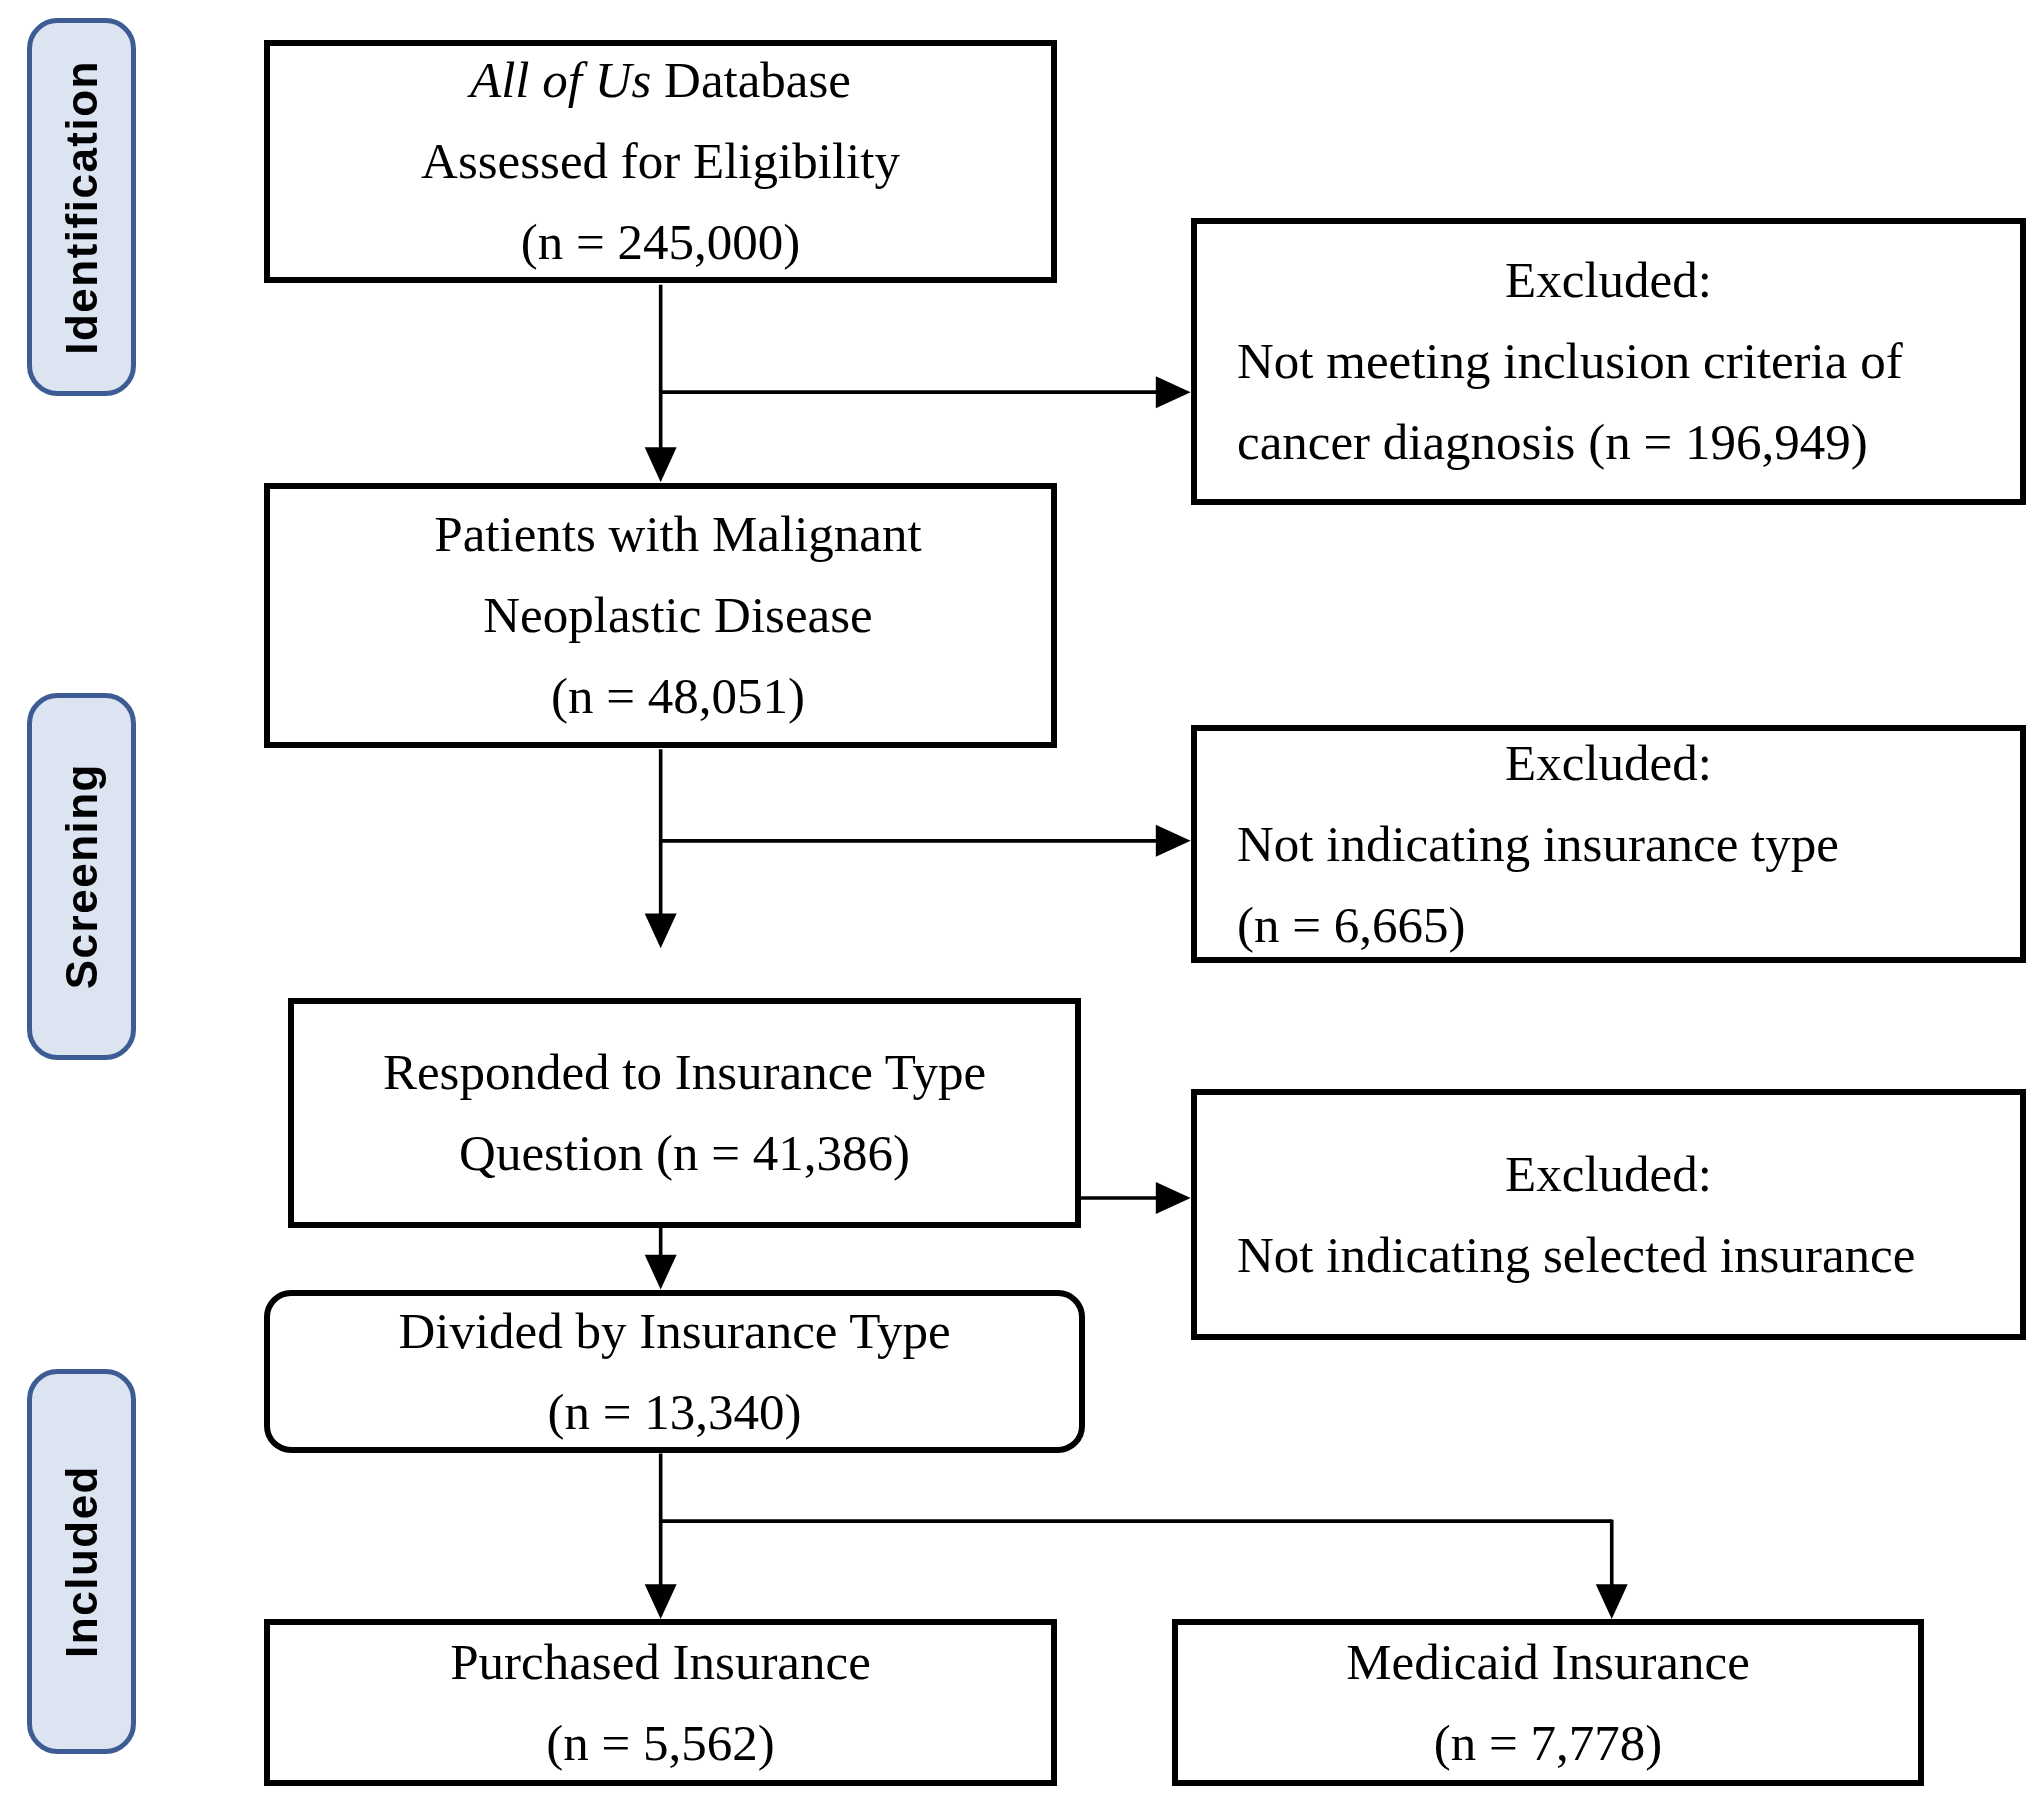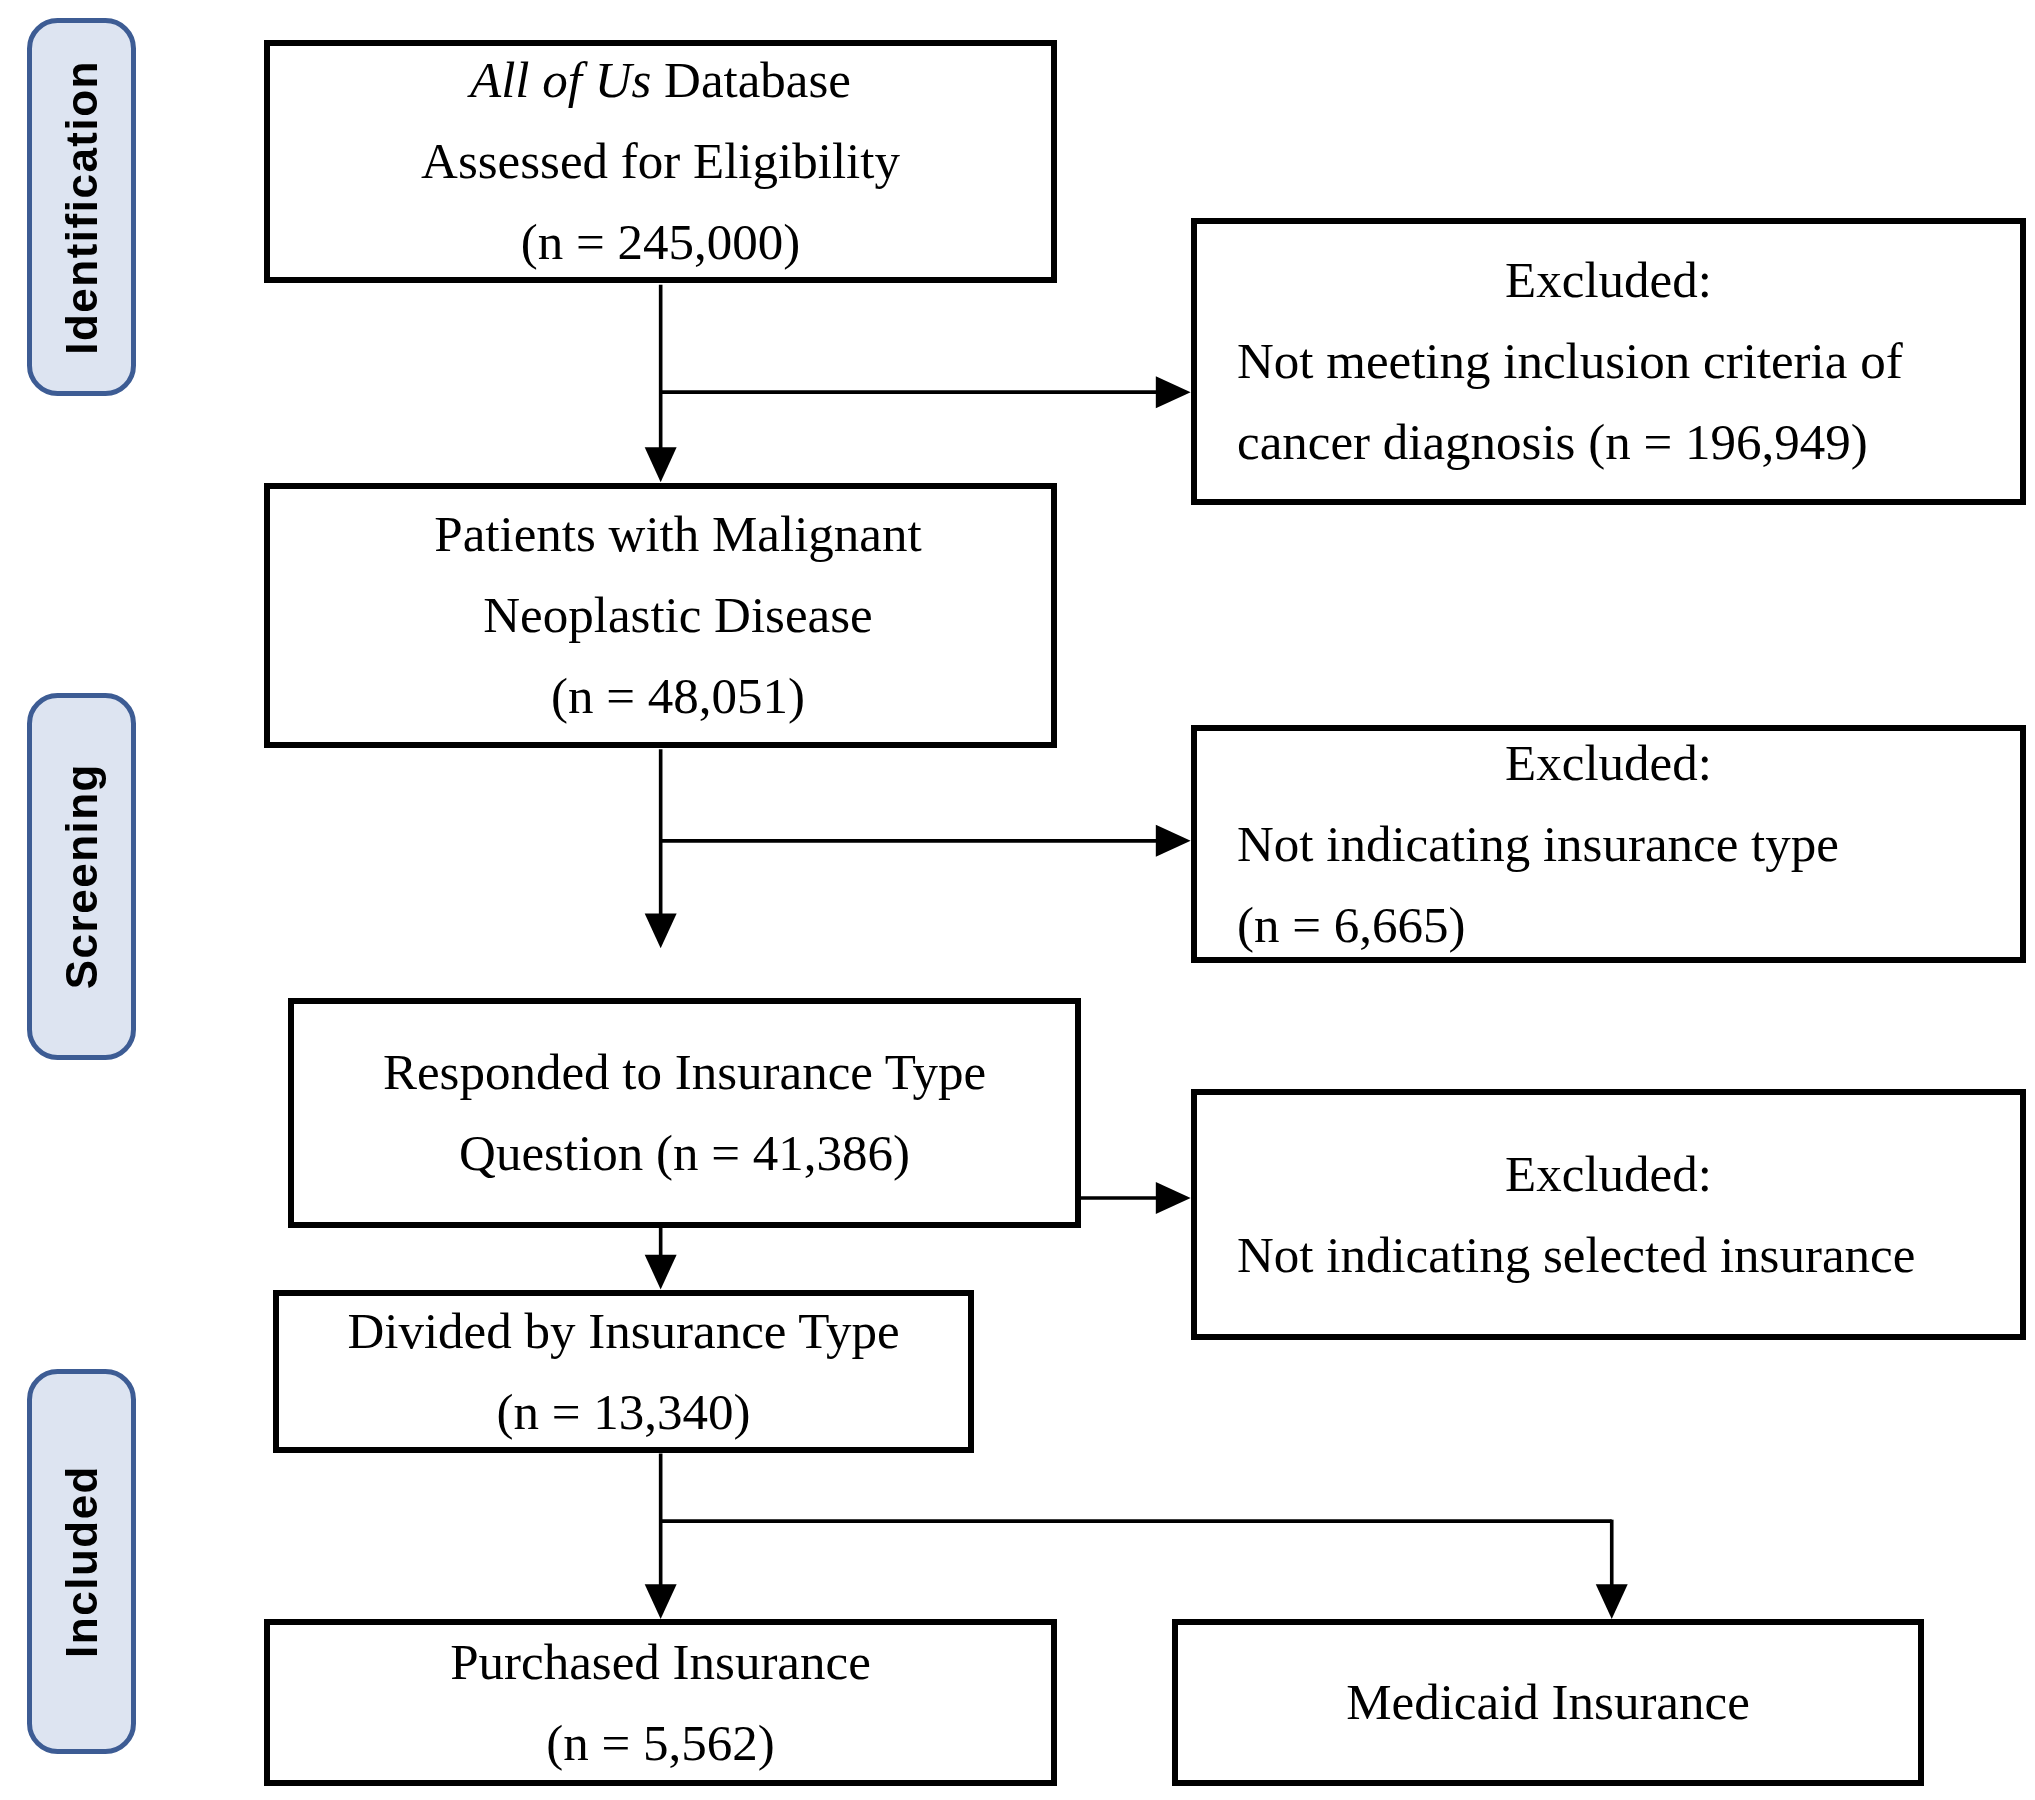--- a/index.html
+++ b/index.html
@@ -133,21 +133,21 @@
     <div class="line">Patients with Malignant</div>
     <div class="line">Neoplastic Disease</div>
     <div class="line">(n = 48,051)</div>
   </div>
 
   <div class="fbox" style="left:264px;top:998px;width:793px;height:230px;margin-left:24px;">
     <div class="line">Responded to Insurance Type</div>
     <div class="line">Question (n = 41,386)</div>
   </div>
 
-  <div class="fbox" style="left:273px;top:1290px;width:701px;height:163px;">
+  <div class="fbox" style="left:264px;top:1290px;width:821px;height:163px;border-radius:27px;">
     <div class="line">Divided by Insurance Type</div>
     <div class="line">(n = 13,340)</div>
   </div>
 
   <div class="fbox" style="left:1191px;top:218px;width:835px;height:287px;">
     <div class="hdr">Excluded:</div>
     <div class="body-line">Not meeting inclusion criteria of</div>
     <div class="body-line">cancer diagnosis (n = 196,949)</div>
   </div>
 
@@ -162,16 +162,17 @@
     <div class="body-line">Not indicating selected insurance</div>
   </div>
 
   <div class="fbox" style="left:264px;top:1619px;width:793px;height:167px;">
     <div class="line">Purchased Insurance</div>
     <div class="line">(n = 5,562)</div>
   </div>
 
   <div class="fbox" style="left:1172px;top:1619px;width:752px;height:167px;">
     <div class="line">Medicaid Insurance</div>
+    <div class="line">(n = 7,778)</div>
   </div>
 
 </div>
 
 
 </body></html>

